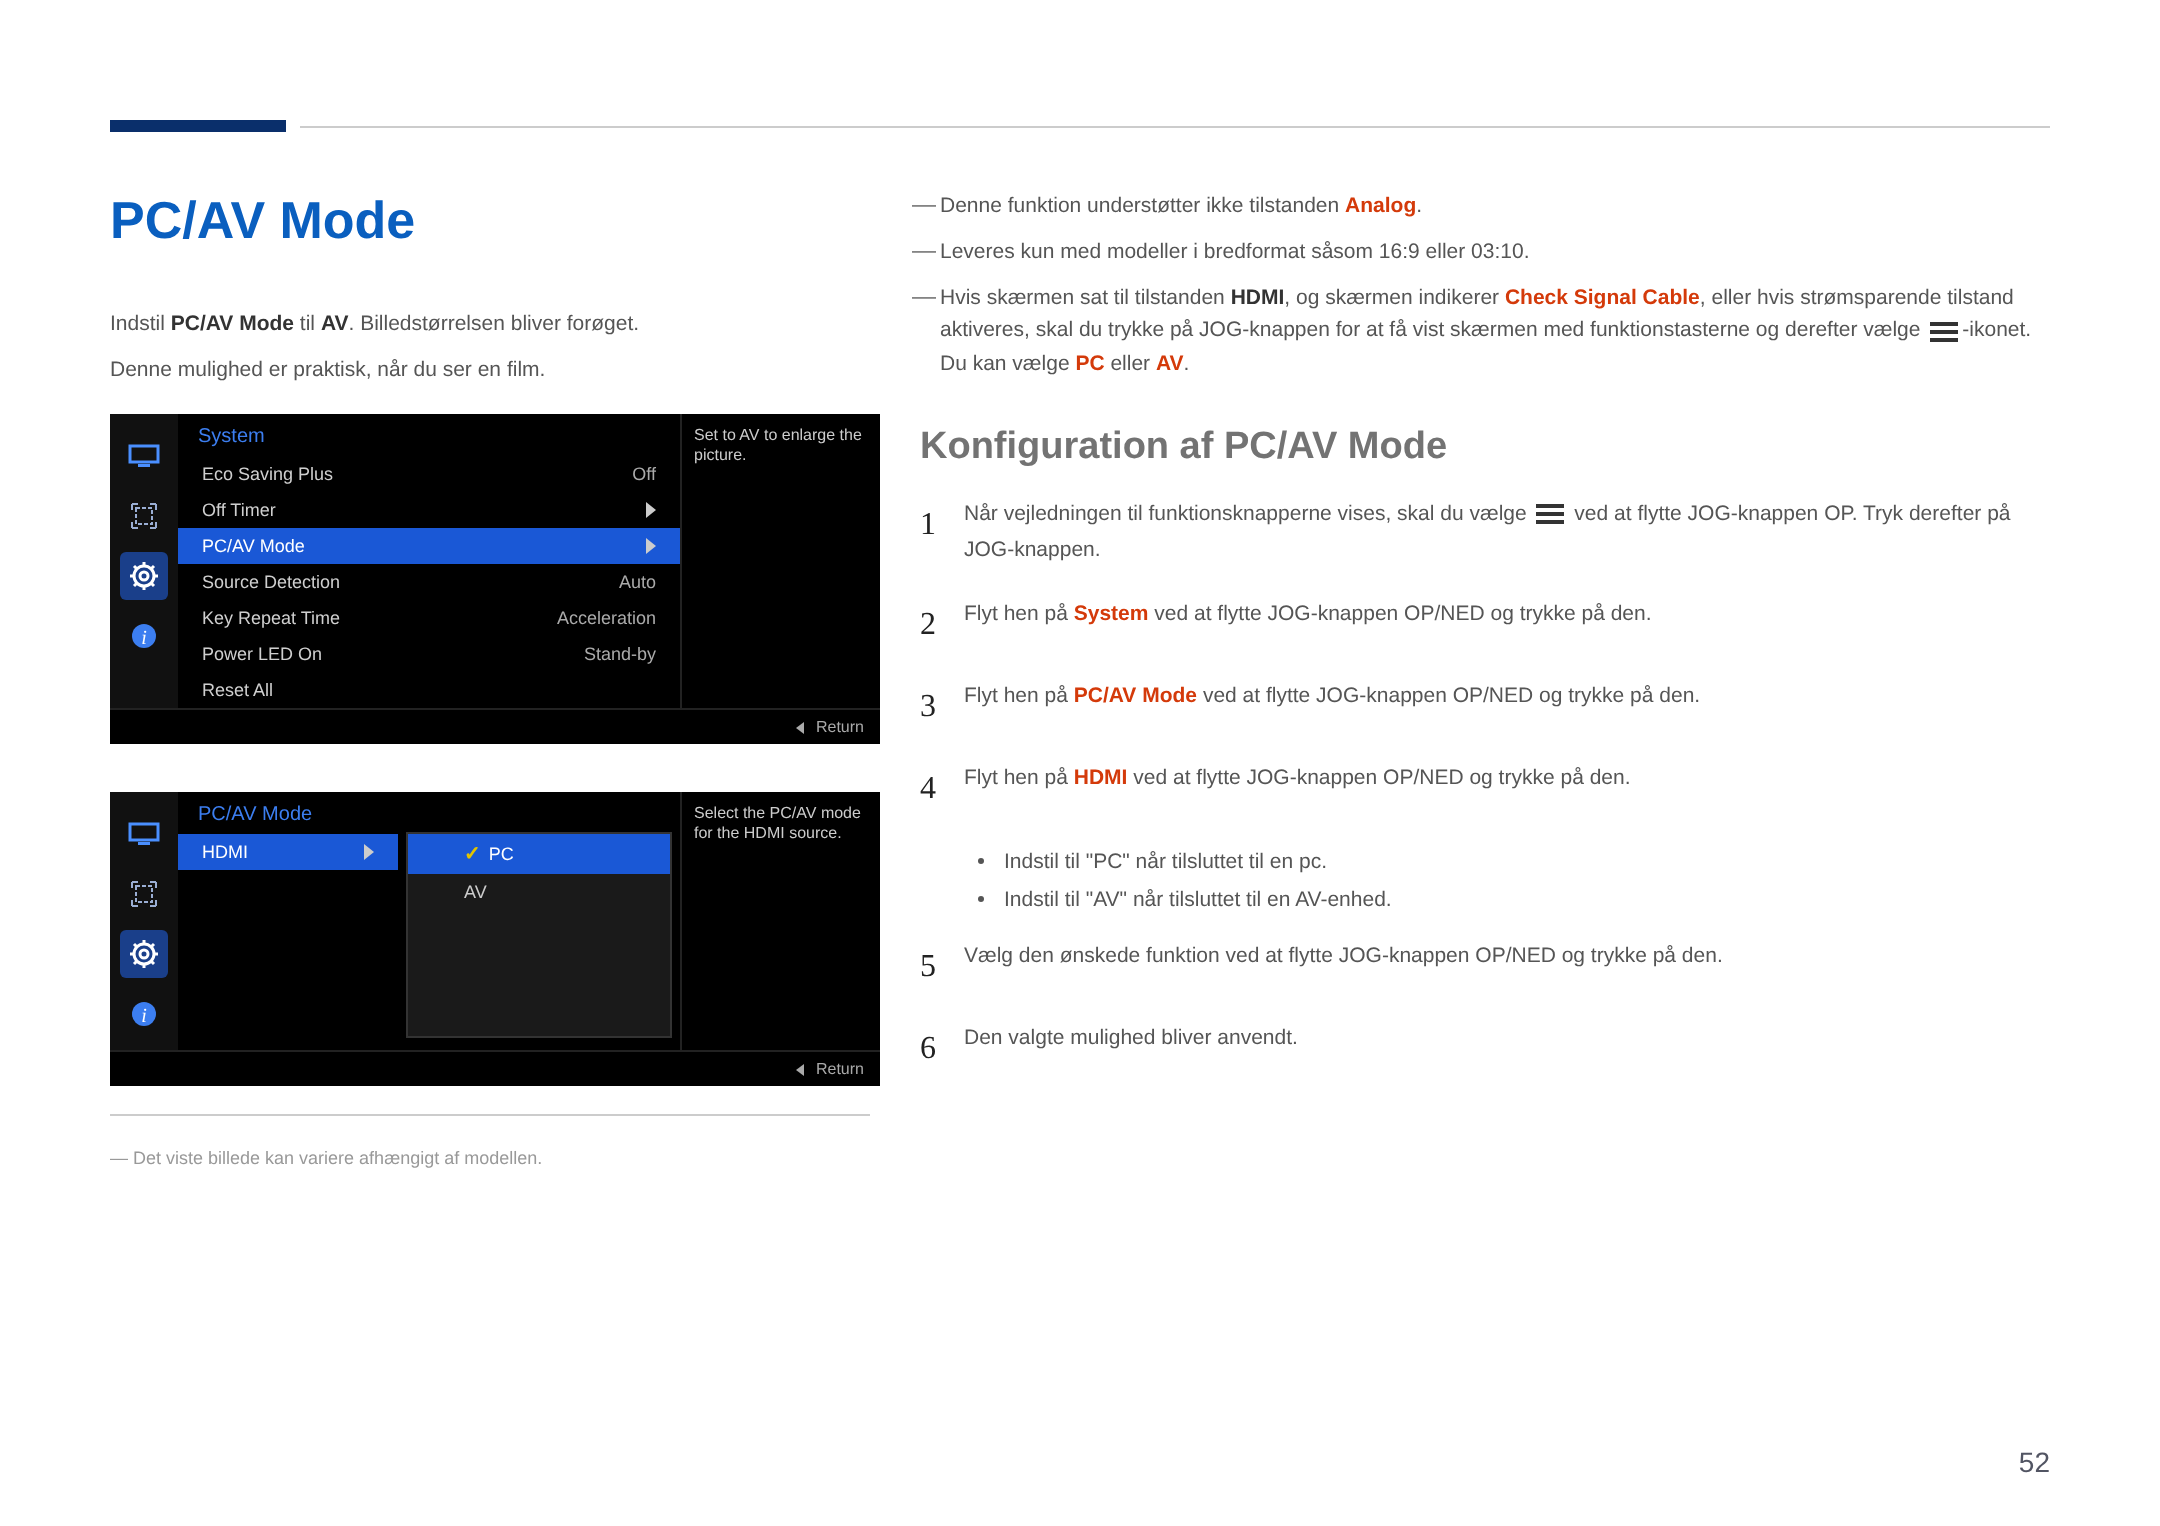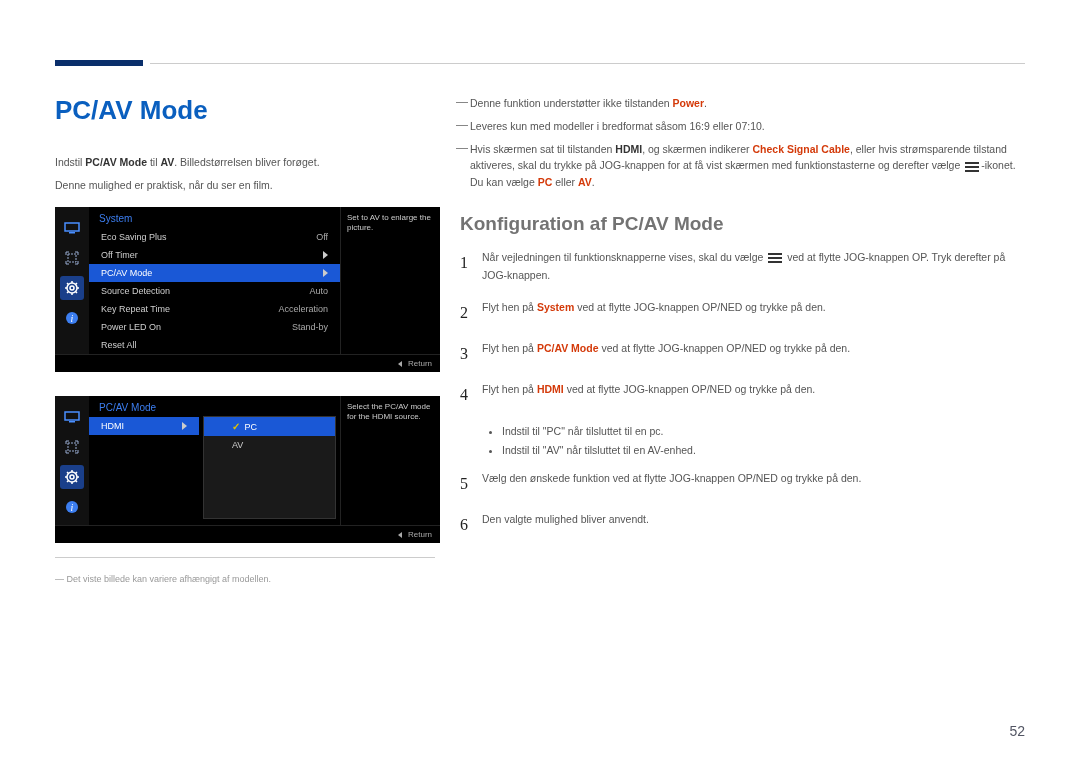--- a/index.html
+++ b/index.html
@@ -369,23 +369,23 @@
     </div>
     <div class="osd-return"><span class="tri-left"></span><span>Return</span></div>
   </div>
 
   <hr class="caption-rule">
   <div class="caption">― Det viste billede kan variere afhængigt af modellen.</div>
 </div>
 
 <div class="right-col">
   <div class="note-line">
-    <span>Denne funktion understøtter ikke tilstanden </span><span class="b-analog">Power</span><span>.</span>
-  </div>
-  <div class="note-line">Leveres kun med modeller i bredformat såsom 16:9 eller 07:10.</div>
+    <span>Denne funktion understøtter ikke tilstanden </span><span class="b-analog">Analog</span><span>.</span>
+  </div>
+  <div class="note-line">Leveres kun med modeller i bredformat såsom 16:9 eller 03:10.</div>
   <div class="note-line">
     <span>Hvis skærmen sat til tilstanden </span><span class="b-hdmi">HDMI</span><span>, og skærmen indikerer </span><span class="b-check">Check Signal Cable</span><span>, eller hvis strømsparende tilstand aktiveres, skal du trykke på JOG-knappen for at få vist skærmen med funktionstasterne og derefter vælge </span><span class="glyph-menu"></span><span>-ikonet. Du kan vælge </span><span class="b-pcav">PC</span><span> eller </span><span class="b-pcav">AV</span><span>.</span>
   </div>
 
   <h2 class="subhead">Konfiguration af PC/AV Mode</h2>
 
   <div class="steps">
     <div class="step">
       <div class="num">1</div>
       <div class="txt"><span>Når vejledningen til funktionsknapperne vises, skal du vælge </span><span class="glyph-menu"></span><span> ved at flytte JOG-knappen OP. Tryk derefter på JOG-knappen.</span></div>

